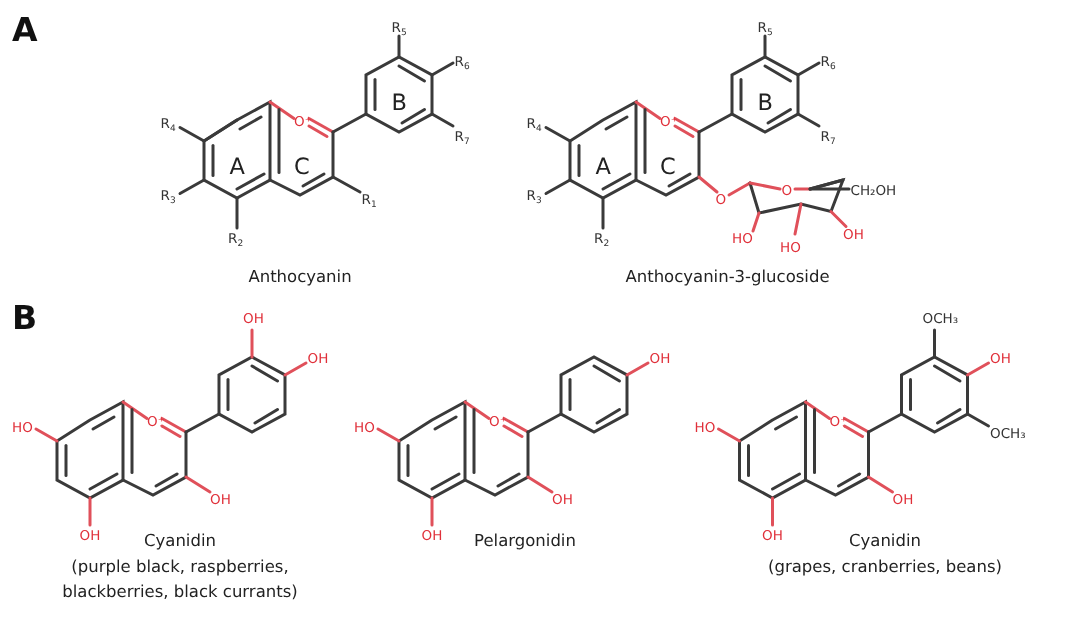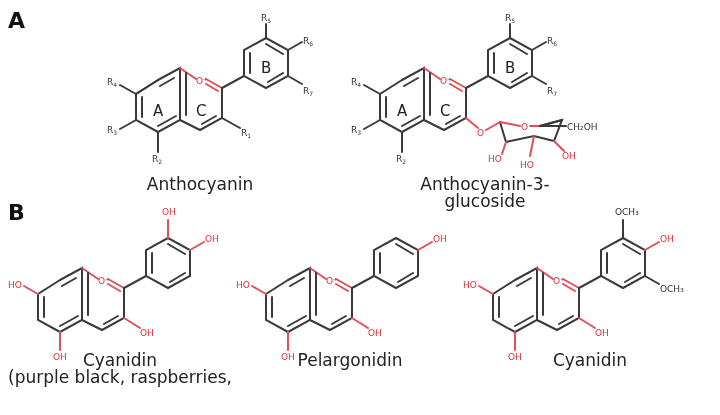--- a/index.html
+++ b/index.html
@@ -1,18 +1,18 @@
 <!DOCTYPE html>
 <html><head>
 <meta charset="utf-8">
 <style>
   html, body { margin:0; padding:0; background:#ffffff; }
   body { width:720px; height:415px; position:relative; overflow:hidden; font-family:"Liberation Sans", sans-serif; }
   .panel-letter { position:absolute; font-family:"DejaVu Sans", sans-serif; font-weight:bold; font-size:22px; color:#111; }
-  .caption { position:absolute; text-align:center; font-family:"DejaVu Sans", sans-serif; font-size:17px; color:#222; line-height:17px; }
+  .caption { position:absolute; text-align:center; font-family:"DejaVu Sans", sans-serif; font-size:11px; color:#222; line-height:17px; }
   svg { position:absolute; left:0; top:0; }
   .bond { stroke:#3a3a3a; stroke-width:2; fill:none; stroke-linecap:round; }
   .rbond { stroke:#e0505a; stroke-width:2; fill:none; stroke-linecap:round; }
   .lbl { font-family:"DejaVu Sans", sans-serif; font-size:9px; fill:#333; }
   .rlbl { font-family:"DejaVu Sans", sans-serif; font-size:9px; fill:#e0303a; }
   .ring { font-family:"DejaVu Sans", sans-serif; font-size:15px; fill:#222; }
 </style>
 </head>
 <body>
 
@@ -205,19 +205,21 @@
 <div class="caption" style="left:140px;top:176px;width:120px;">
   <div>Anthocyanin</div>
 </div>
 <div class="caption" style="left:385px;top:176px;width:200px;">
   <div>Anthocyanin-3-glucoside</div>
 </div>
 
 <div class="caption" style="left:0px;top:352px;width:240px;">
   <div>Cyanidin</div>
   <div>(purple black, raspberries,</div>
+  <div>blackberries, black currants)</div>
 </div>
 <div class="caption" style="left:240px;top:352px;width:220px;">
   <div>Pelargonidin</div>
 </div>
 <div class="caption" style="left:460px;top:352px;width:260px;">
   <div>Cyanidin</div>
+  <div>(grapes, cranberries, beans)</div>
 </div>
 
 </body></html>

